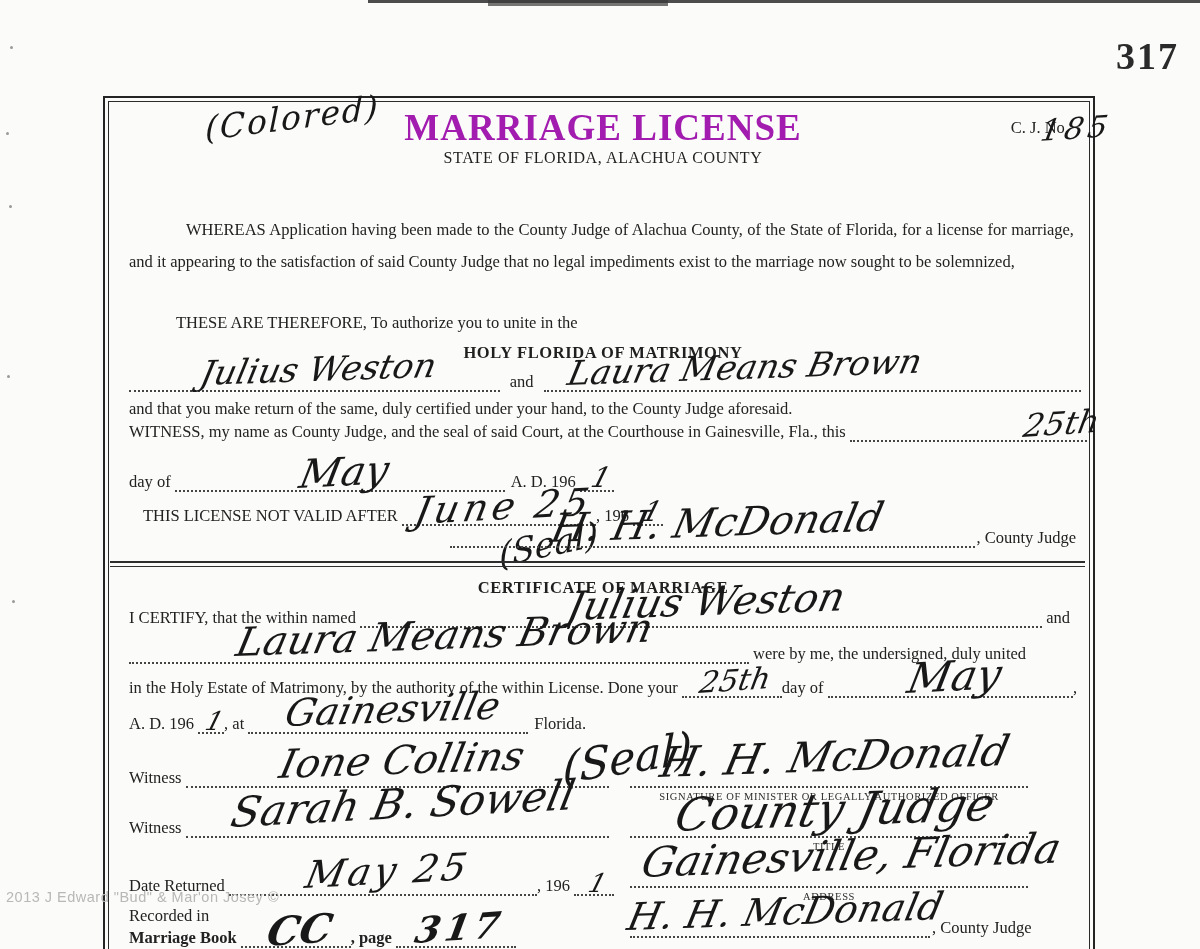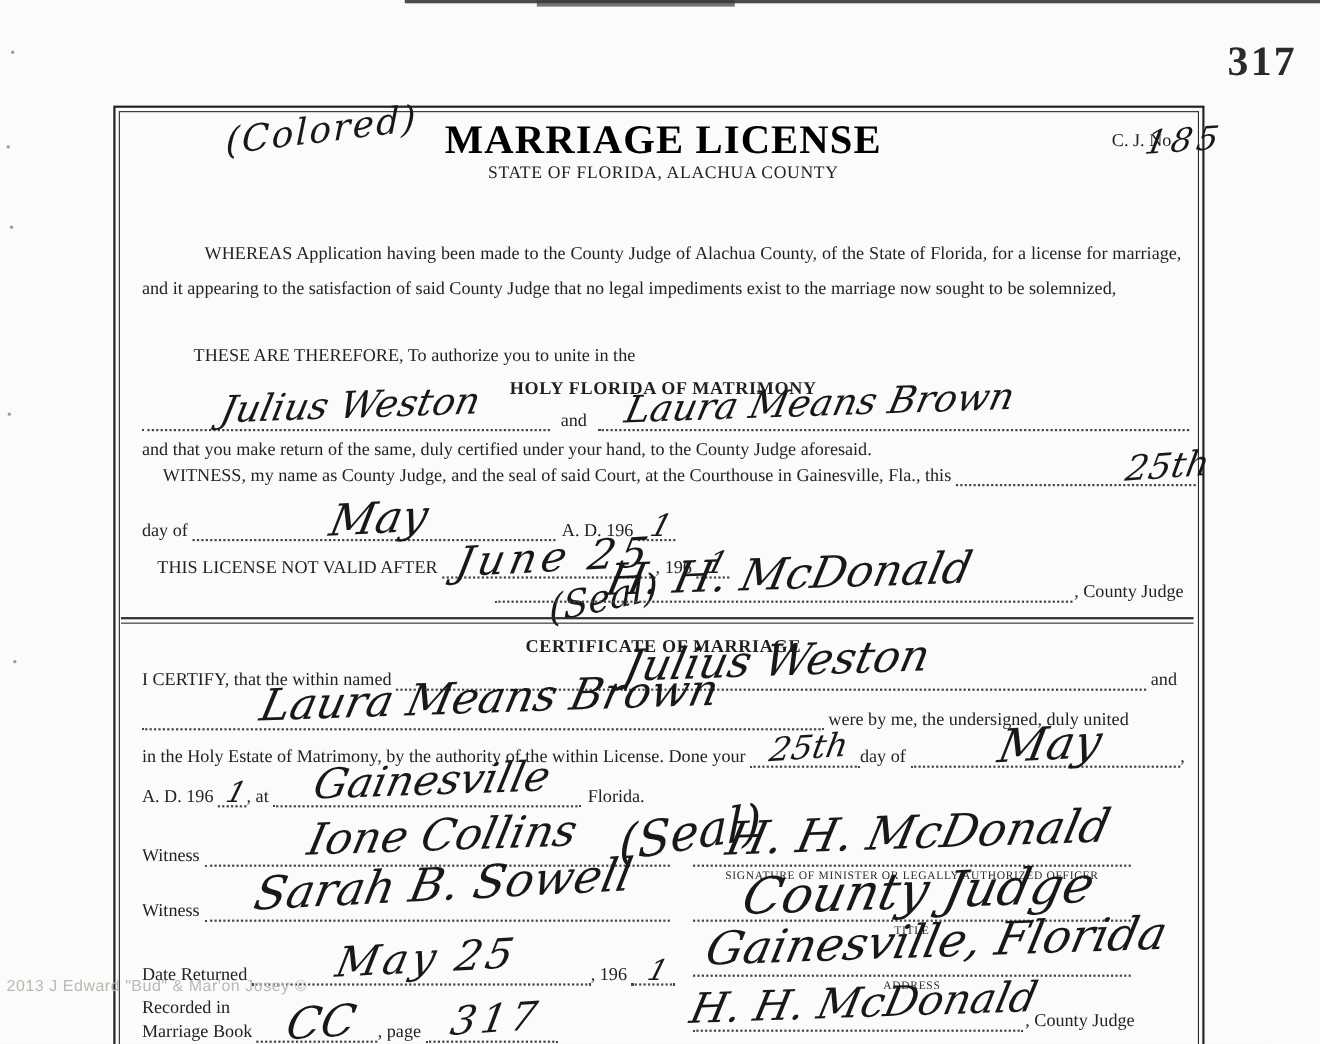--- a/index.html
+++ b/index.html
@@ -13,21 +13,21 @@
   .top-edge{left:368px;top:0;width:832px;height:3px;background:#4c4c4c;}
   .top-edge2{left:488px;top:0;width:180px;height:6px;background:#3a3a3a;opacity:.7;}
   .speck{width:3px;height:3px;border-radius:50%;background:#9a9a98;}
   
   .page-number{left:1116px;top:34px;font-size:38px;letter-spacing:2px;color:#2a2a2a;font-weight:600;}
   
   .doc-border{left:103px;top:96px;width:988px;height:900px;border:2px solid #242424;}
   .doc-border-inner{position:absolute;inset:3px;border:1px solid #2b2b2b;}
   
   .pt{font-size:16.5px;color:#222;}
-  .title{left:368px;top:106px;width:470px;text-align:center;font-size:37px;font-weight:700;letter-spacing:1px;color:#000000;}
+  .title{left:368px;top:106px;width:470px;text-align:center;font-size:37px;font-weight:700;letter-spacing:1px;color:#a21caf;}
   .subtitle{left:368px;top:149px;width:470px;text-align:center;font-size:16px;letter-spacing:.6px;}
   .heading{text-align:center;font-weight:700;letter-spacing:.6px;font-size:16.5px;}
   .para{line-height:31.5px;text-align:justify;}
   .small-caps-label{font-size:10.5px;letter-spacing:.6px;text-align:center;color:#2c2c2c;}
   
   .row{display:flex;align-items:flex-end;}
   .row .lbl{white-space:nowrap;padding:0 4px 0 0;}
   .fill{position:relative;border-bottom:2px dotted #454545;height:2px;}
   .grow{flex:1;}
   
@@ -84,21 +84,21 @@
     </span>
     <span class="lbl pt" style="padding:0 10px;">and</span>
     <span class="fill" style="flex:1.45;">
       <span class="hw" style="left:4%;bottom:0;font-size:34px;transform:skewX(-14deg) rotate(-2deg);">Laura Means Brown</span>
     </span>
   </div>
 
   <div class="abs pt" style="left:129px;top:399px;">and that you make return of the same, duly certified under your hand, to the County Judge aforesaid.</div>
 
   <div class="abs row" style="left:129px;top:412px;width:958px;height:30px;">
-    <span class="lbl pt" style="text-indent:0;margin-left:19px;">WITNESS, my name as County Judge, and the seal of said Court, at the Courthouse in Gainesville, Fla., this</span>
+    <span class="lbl pt" style="text-indent:0;">WITNESS, my name as County Judge, and the seal of said Court, at the Courthouse in Gainesville, Fla., this</span>
     <span class="fill grow">
       <span class="hw" style="right:-8px;bottom:-2px;font-size:32px;transform:skewX(-14deg) rotate(-4deg);">25th</span>
     </span>
   </div>
 
   <div class="abs row" style="left:129px;top:460px;width:545px;height:32px;">
     <span class="lbl pt">day of</span>
     <span class="fill" style="width:330px;">
       <span class="hw c" style="bottom:-4px;font-size:40px;transform:translateX(-50%) skewX(-14deg) rotate(-3deg);">May</span>
     </span>
@@ -220,21 +220,21 @@
     <span class="fill grow">
       <span class="hw c" style="bottom:0;font-size:38px;transform:translateX(-50%) skewX(-14deg) rotate(-3deg);letter-spacing:3px;">May 25</span>
     </span>
     <span class="lbl pt">, 196</span>
     <span class="fill" style="width:40px;">
       <span class="hw c" style="bottom:-2px;font-size:26px;transform:translateX(-50%) skewX(-16deg);">1</span>
     </span>
   </div>
 
   <div class="abs pt" style="left:129px;top:906px;">Recorded in</div>
-  <div class="abs row" style="left:129px;top:924px;width:430px;height:24px;">
+  <div class="abs row" style="left:129px;top:924px;width:430px;height:24px;font-weight:bold;">
     <span class="lbl pt">Marriage Book</span>
     <span class="fill" style="width:110px;">
       <span class="hw c" style="bottom:-6px;font-size:40px;transform:translateX(-50%) skewX(-14deg) rotate(-4deg);">CC</span>
     </span>
     <span class="lbl pt">, page</span>
     <span class="fill" style="width:120px;">
       <span class="hw c" style="bottom:-2px;font-size:36px;transform:translateX(-50%) skewX(-14deg) rotate(-4deg);letter-spacing:4px;">317</span>
     </span>
   </div>
 

